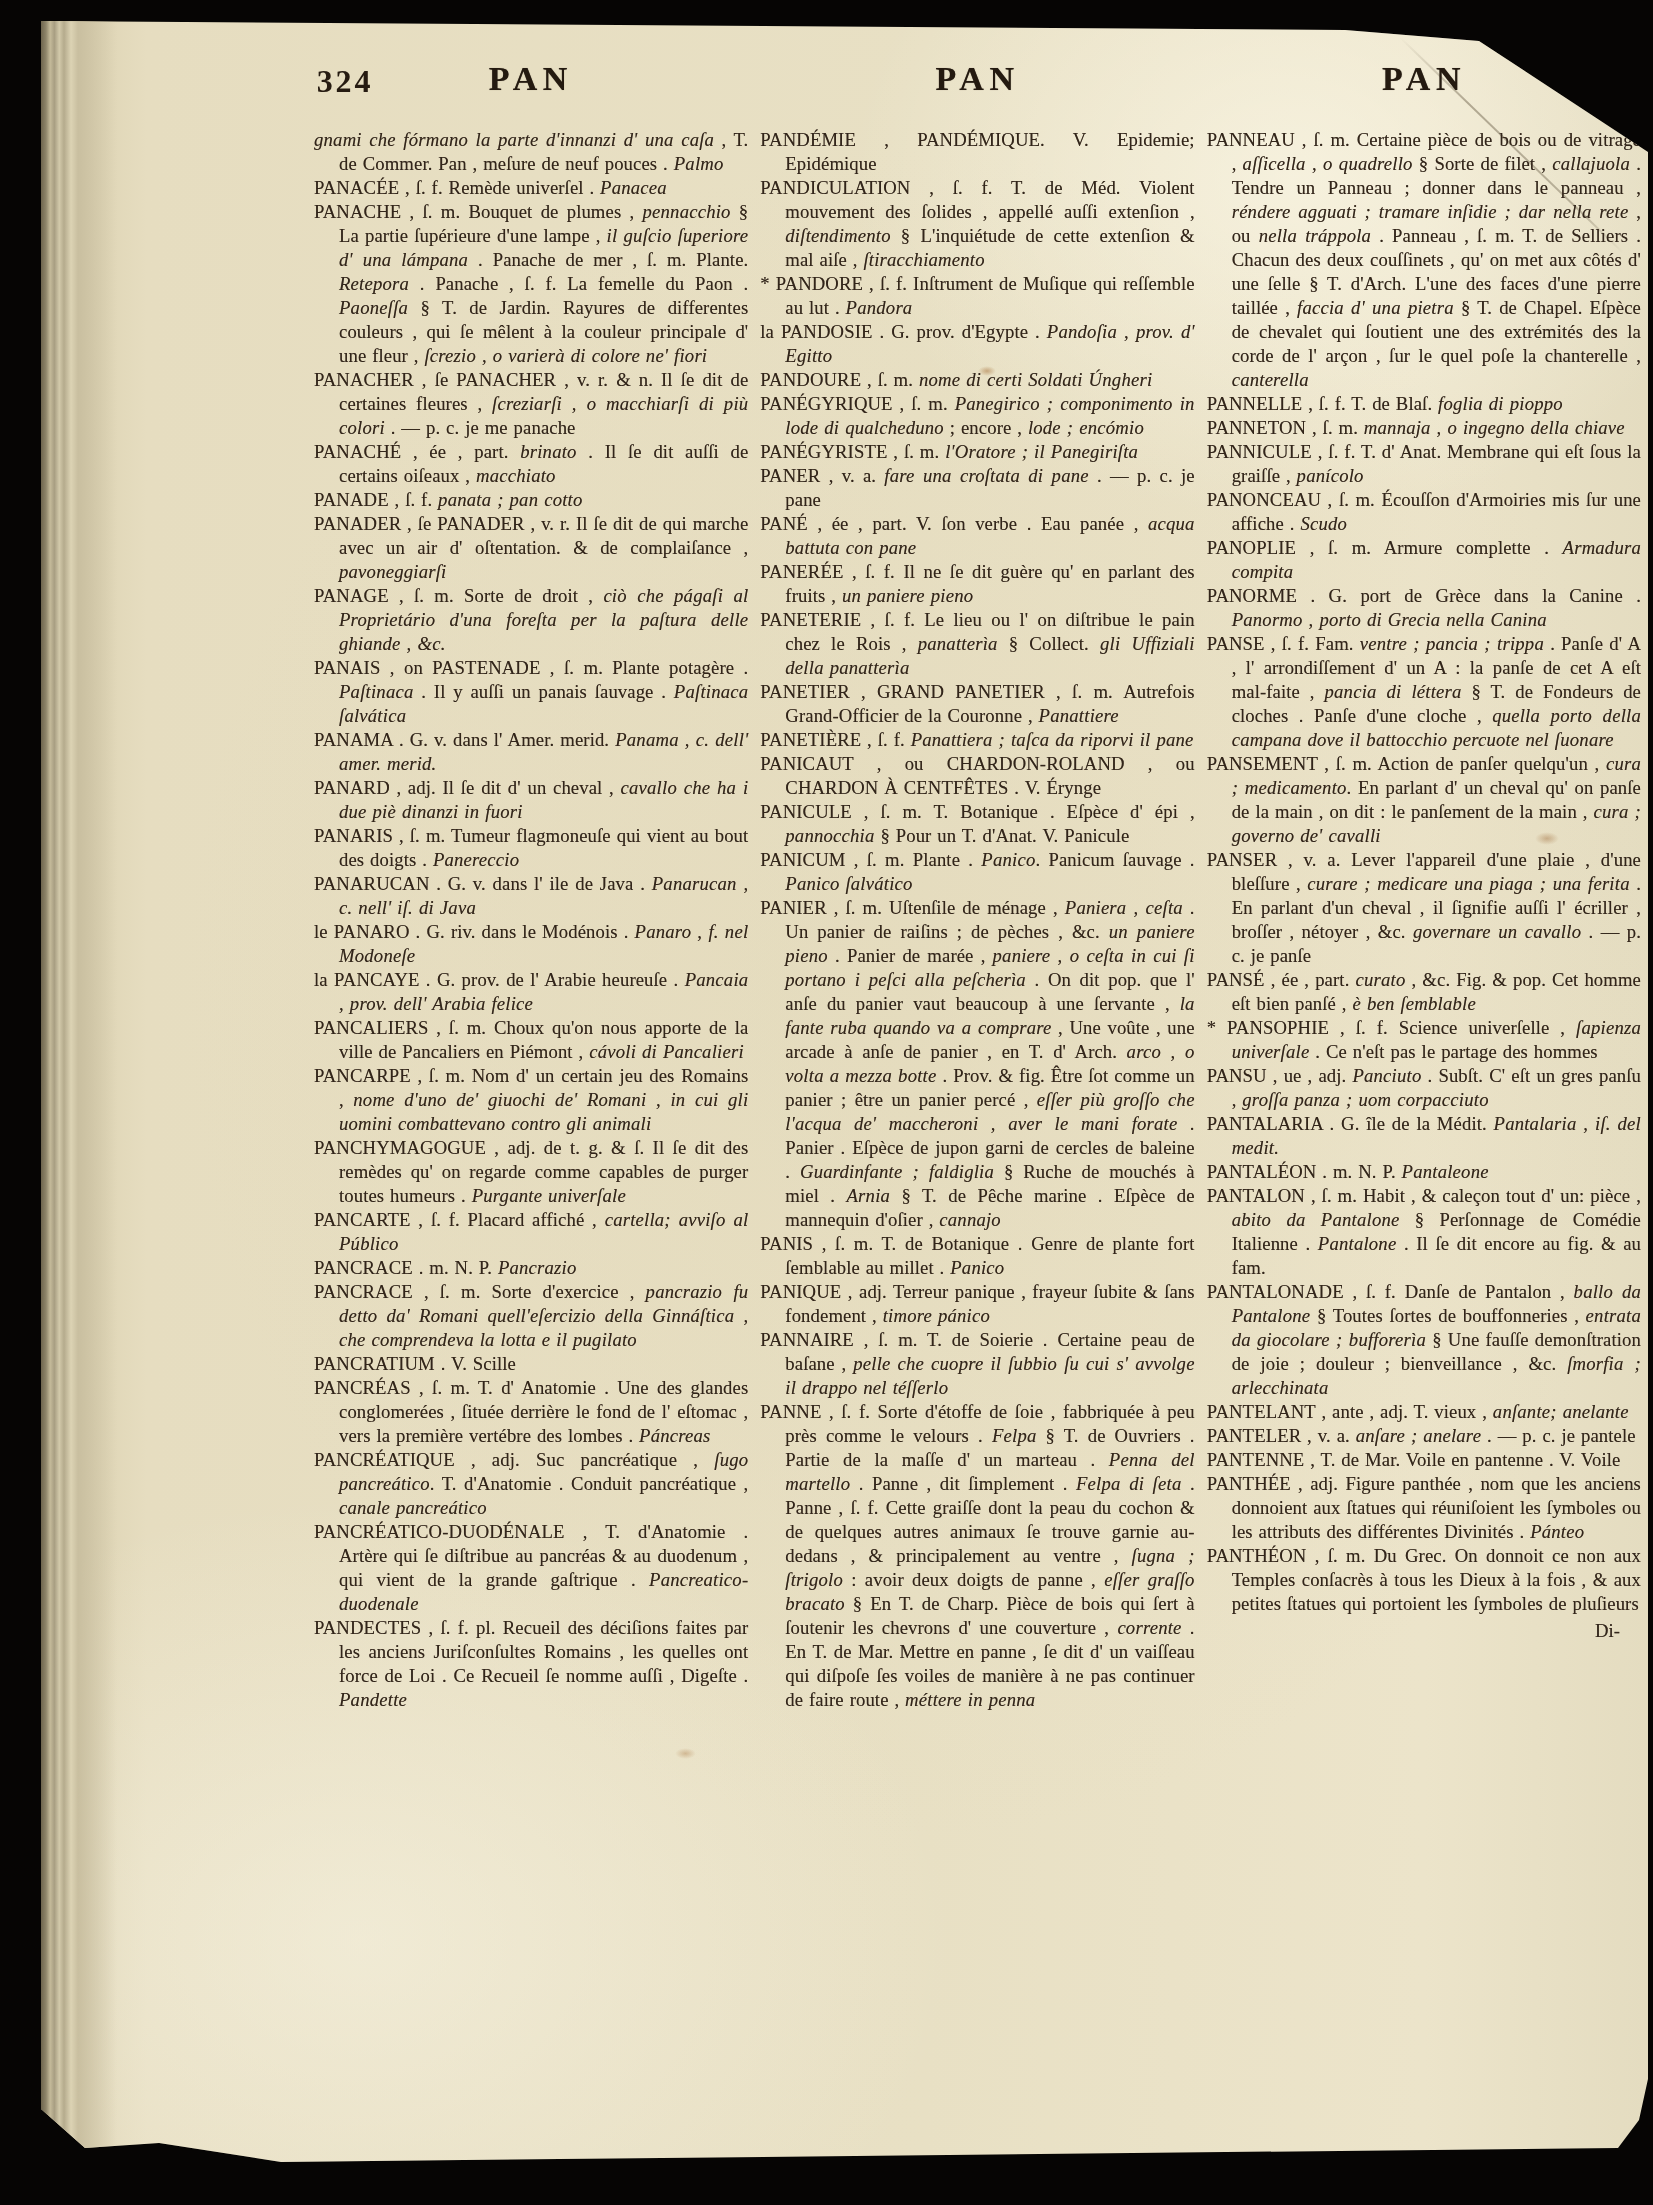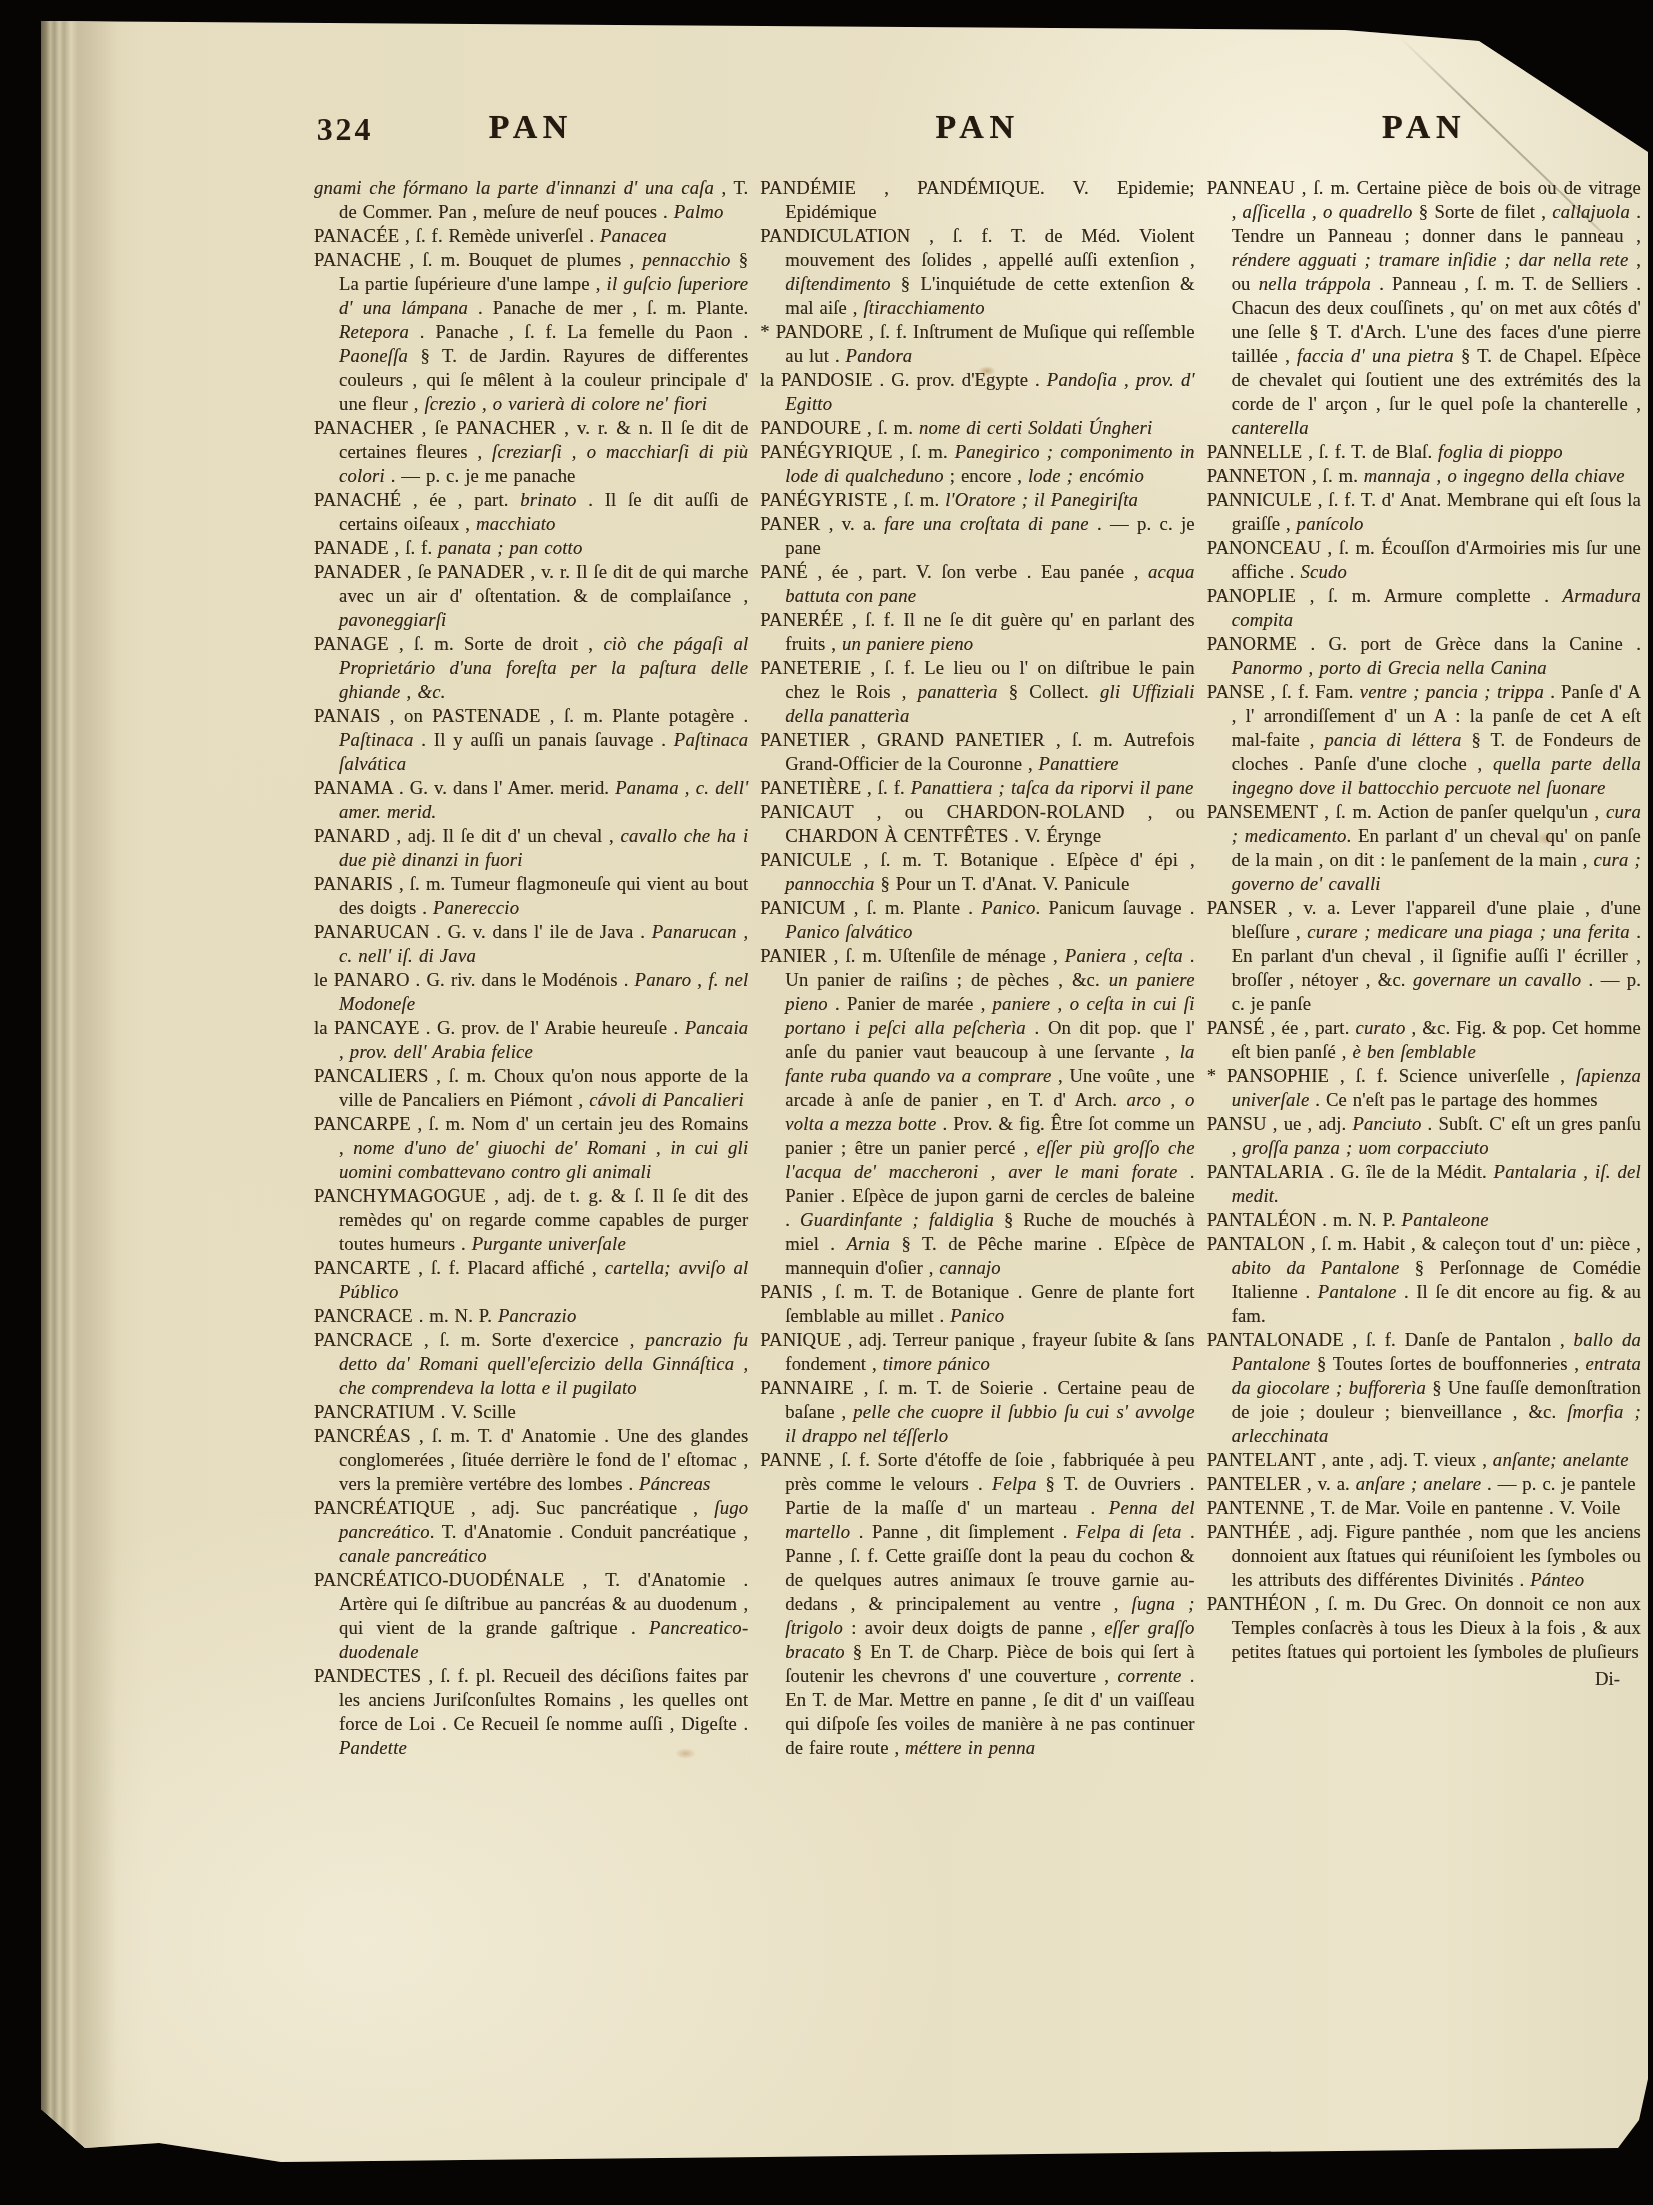--- a/index.html
+++ b/index.html
@@ -16,21 +16,21 @@
                           240px 2162px,118px 2143px,44px 2148px,0px 2109px);}
   .page::before{content:"";position:absolute;left:0;top:0;bottom:0;width:78px;pointer-events:none;
         background:linear-gradient(90deg,#6e654e 0px,#8e856a 5px,#c4ba9a 9.2px,#a89e82 13.4px,#d2c9aa 18.3px,#b5ab8d 23px,#dcd3b4 30px,#c9bfa0 37px,rgba(230,222,196,0) 76px);}
   .crease{position:absolute;width:310px;height:2.1px;left:1360px;top:37px;
         background:linear-gradient(90deg,rgba(255,255,255,0) ,rgba(124,113,90,.55) 30%,rgba(124,113,90,.45) 80%,rgba(124,113,90,0));
         transform:rotate(44deg);transform-origin:0 0;}
   .stain{position:absolute;border-radius:50%;pointer-events:none;}
   .s1{left:937px;top:366px;width:18.3px;height:10px;background:radial-gradient(rgba(164,108,52,.5),rgba(164,108,52,0) 70%);}
   .s2{left:1494px;top:832px;width:24px;height:12.7px;background:radial-gradient(rgba(150,96,44,.4),rgba(150,96,44,0) 70%);}
   .s3{left:634px;top:1748px;width:21px;height:11.3px;background:radial-gradient(rgba(160,104,48,.35),rgba(160,104,48,0) 70%);}
-  .text{position:relative;padding:108px 7px 0 273px;color:#32251a;}
+  .text{position:relative;padding:60px 7px 0 273px;color:#32251a;}
   .headrow{position:relative;display:flex;gap:12.7px;height:51px;align-items:flex-start;}
   .pageno{position:absolute;left:2.8px;top:2.8px;font-size:32px;font-weight:bold;letter-spacing:2.8px;color:#261b11;}
   .head{flex:1;text-align:center;font-size:34px;font-weight:bold;letter-spacing:5.6px;color:#241a10;
         text-shadow:0 0 0.7px rgba(36,26,16,.6);}
   .cols{display:flex;gap:12px;margin-top:17px;}
   .col{flex:1;min-width:0;}
   p.entry{margin:0;padding-left:25px;text-indent:-25px;
         font-size:18.7px;line-height:24px;text-align:justify;
         letter-spacing:0.1px;word-spacing:1.1px;
         text-shadow:0 0 0.4px rgba(50,37,26,.45);}
@@ -107,21 +107,21 @@
             <p class="entry">PANNE , ſ. f. Sorte d'étoffe de ſoie , fabbriquée à peu près comme le velours . <i>Felpa</i> § T. de Ouvriers . Partie de la maſſe d' un marteau . <i>Penna del martello</i> . Panne , dit ſimplement . <i>Felpa di ſeta</i> . Panne , ſ. f. Cette graiſſe dont la peau du cochon &amp; de quelques autres animaux ſe trouve garnie au-dedans , &amp; principalement au ventre , <i>ſugna ; ſtrigolo</i> : avoir deux doigts de panne , <i>eſſer graſſo bracato</i> § En T. de Charp. Pièce de bois qui ſert à ſoutenir les chevrons d' une couverture , <i>corrente</i> . En T. de Mar. Mettre en panne , ſe dit d' un vaiſſeau qui diſpoſe ſes voiles de manière à ne pas continuer de faire route , <i>méttere in penna</i></p>
           </div>
         <div class="col">
           <p class="entry">PANNEAU , ſ. m. Certaine pièce de bois ou de vitrage , <i>aſſicella , o quadrello</i> § Sorte de filet , <i>callajuola</i> . Tendre un Panneau ; donner dans le panneau , <i>réndere agguati ; tramare inſidie ; dar nella rete</i> , ou <i>nella tráppola</i> . Panneau , ſ. m. T. de Selliers . Chacun des deux couſſinets , qu' on met aux côtés d' une ſelle § T. d'Arch. L'une des faces d'une pierre taillée , <i>faccia d' una pietra</i> § T. de Chapel. Eſpèce de chevalet qui ſoutient une des extrémités des la corde de l' arçon , ſur le quel poſe la chanterelle , <i>canterella</i></p>
             <p class="entry">PANNELLE , ſ. f. T. de Blaſ. <i>foglia di pioppo</i></p>
             <p class="entry">PANNETON , ſ. m. <i>mannaja , o ingegno della chiave</i></p>
             <p class="entry">PANNICULE , ſ. f. T. d' Anat. Membrane qui eſt ſous la graiſſe , <i>panícolo</i></p>
             <p class="entry">PANONCEAU , ſ. m. Écouſſon d'Armoiries mis ſur une affiche . <i>Scudo</i></p>
             <p class="entry">PANOPLIE , ſ. m. Armure complette . <i>Armadura compita</i></p>
             <p class="entry">PANORME . G. port de Grèce dans la Canine . <i>Panormo , porto di Grecia nella Canina</i></p>
-            <p class="entry">PANSE , ſ. f. Fam. <i>ventre ; pancia ; trippa</i> . Panſe d' A , l' arrondiſſement d' un A : la panſe de cet A eſt mal-faite , <i>pancia di léttera</i> § T. de Fondeurs de cloches . Panſe d'une cloche , <i>quella parte della ingegno dove il battocchio percuote nel ſuonare</i></p>
+            <p class="entry">PANSE , ſ. f. Fam. <i>ventre ; pancia ; trippa</i> . Panſe d' A , l' arrondiſſement d' un A : la panſe de cet A eſt mal-faite , <i>pancia di léttera</i> § T. de Fondeurs de cloches . Panſe d'une cloche , <i>quella porto della campana dove il battocchio percuote nel ſuonare</i></p>
             <p class="entry">PANSEMENT , ſ. m. Action de panſer quelqu'un , <i>cura ; medicamento</i>. En parlant d' un cheval qu' on panſe de la main , on dit : le panſement de la main , <i>cura ; governo de' cavalli</i></p>
             <p class="entry">PANSER , v. a. Lever l'appareil d'une plaie , d'une bleſſure , <i>curare ; medicare una piaga ; una ferita</i> . En parlant d'un cheval , il ſignifie auſſi l' écriller , broſſer , nétoyer , &amp;c. <i>governare un cavallo</i> . — p. c. je panſe</p>
             <p class="entry">PANSÉ , ée , part. <i>curato</i> , &amp;c. Fig. &amp; pop. Cet homme eſt bien panſé , <i>è ben ſemblable</i></p>
             <p class="entry">* PANSOPHIE , ſ. f. Science univerſelle , <i>ſapienza univerſale</i> . Ce n'eſt pas le partage des hommes</p>
             <p class="entry">PANSU , ue , adj. <i>Panciuto</i> . Subſt. C' eſt un gres panſu , <i>groſſa panza ; uom corpacciuto</i></p>
             <p class="entry">PANTALARIA . G. île de la Médit. <i>Pantalaria , iſ. del medit.</i></p>
             <p class="entry">PANTALÉON . m. N. P. <i>Pantaleone</i></p>
             <p class="entry">PANTALON , ſ. m. Habit , &amp; caleçon tout d' un: pièce , <i>abito da Pantalone</i> § Perſonnage de Comédie Italienne . <i>Pantalone</i> . Il ſe dit encore au fig. &amp; au fam.</p>
             <p class="entry">PANTALONADE , ſ. f. Danſe de Pantalon , <i>ballo da Pantalone</i> § Toutes ſortes de bouffonneries , <i>entrata da giocolare ; bufforerìa</i> § Une fauſſe demonſtration de joie ; douleur ; bienveillance , &amp;c. <i>ſmorfia ; arlecchinata</i></p>
             <p class="entry">PANTELANT , ante , adj. T. vieux , <i>anſante; anelante</i></p>

